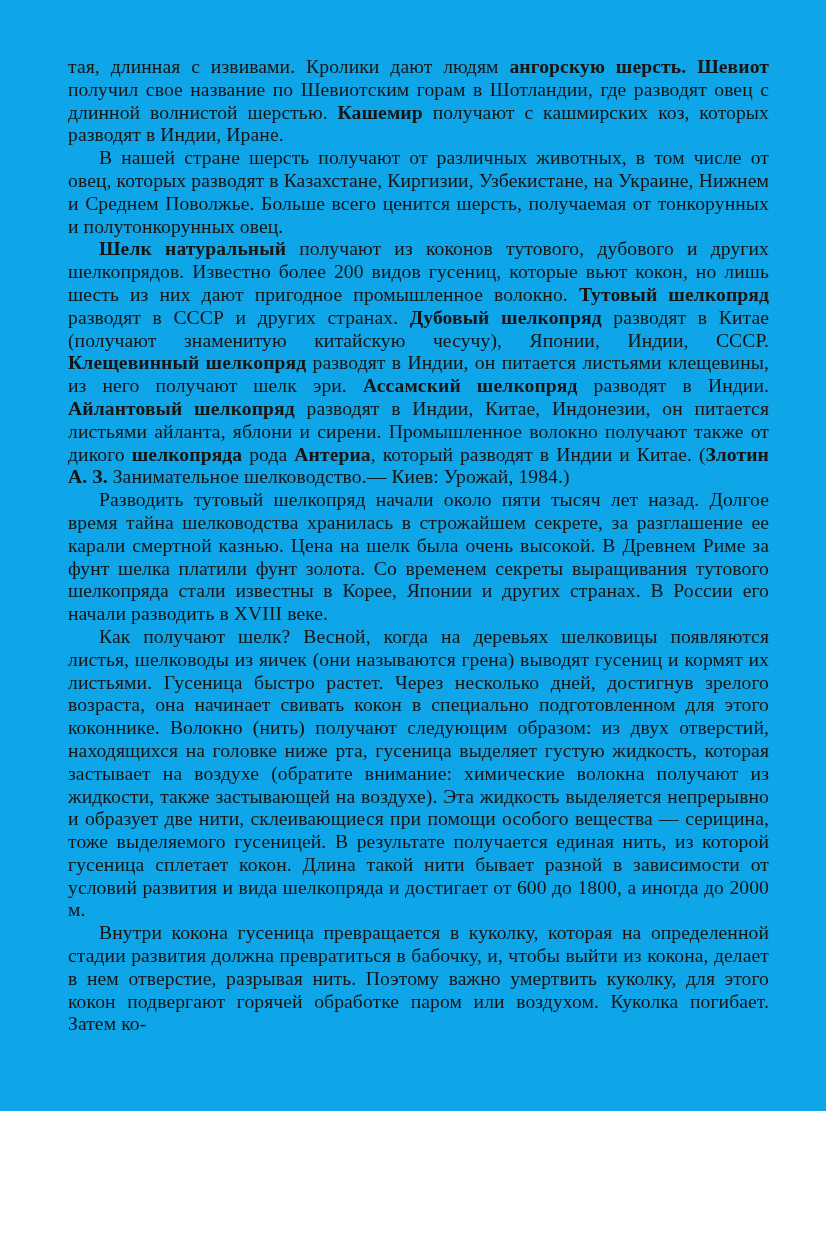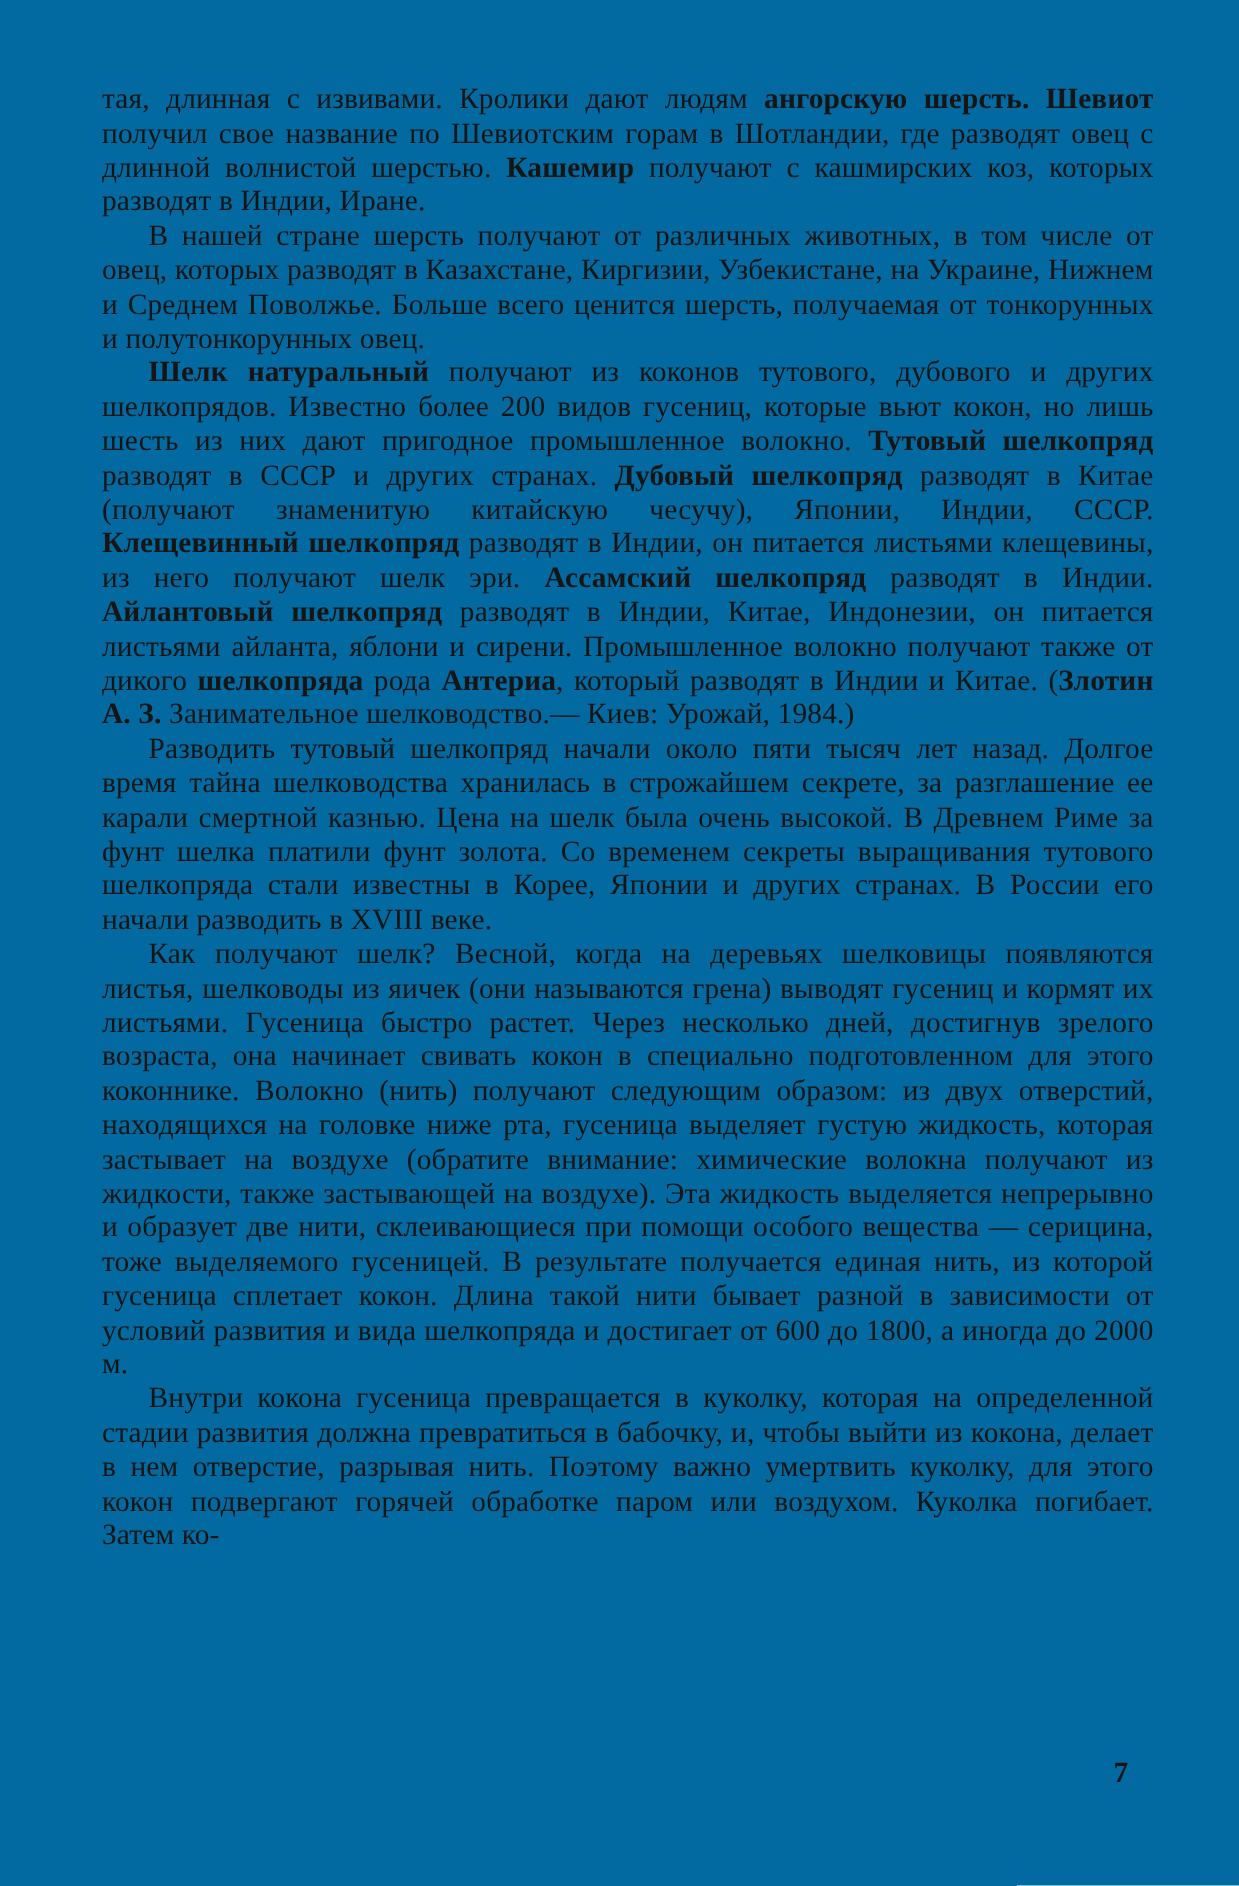--- a/index.html
+++ b/index.html
@@ -3,22 +3,22 @@
 <meta charset="utf-8">
 <style>
   html, body {
     margin: 0;
     padding: 0;
     background: #ffffff;
   }
   .page {
     position: relative;
     width: 826px;
-    height: 1257px;
-    background: #0369a1;
+    height: 1111px;
+    background: #0ea5e9;
     font-family: "Liberation Serif", "DejaVu Serif", serif;
     color: #161513;
     overflow: hidden;
     box-sizing: border-box;
   }
   .text-block {
     position: absolute;
     left: 68px;
     top: 56px;
     width: 701px;

